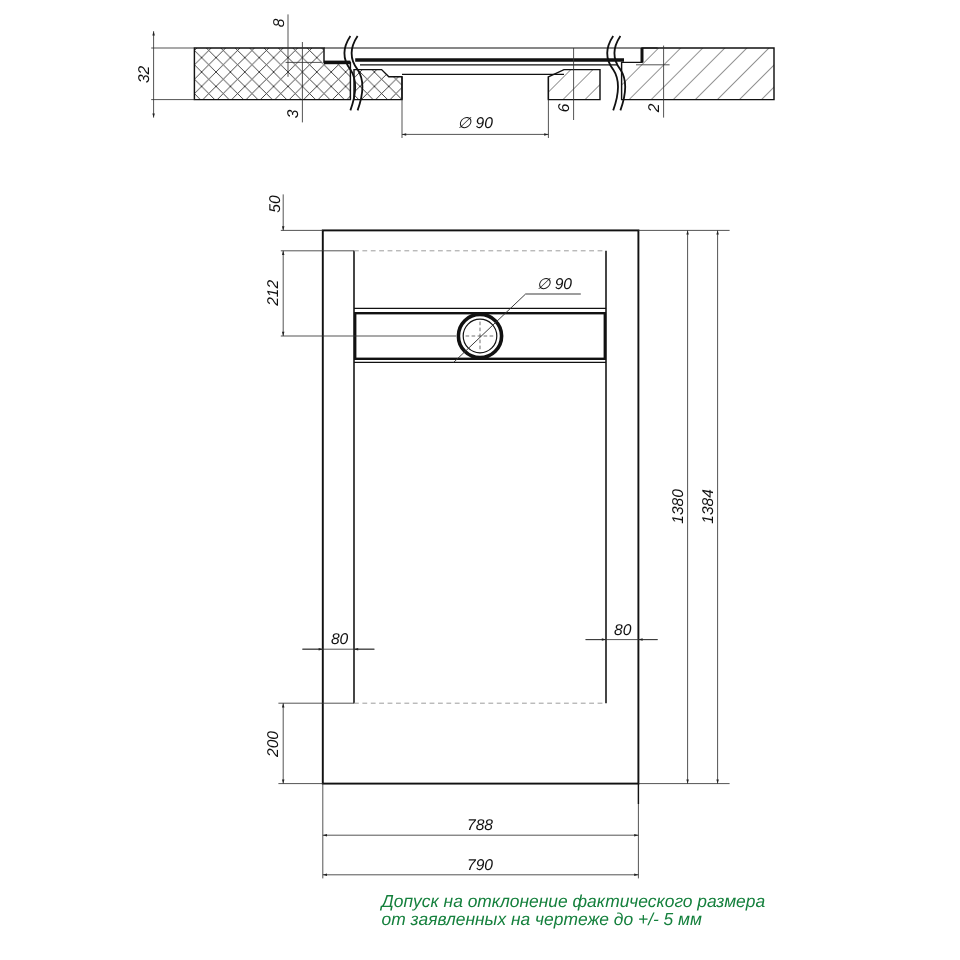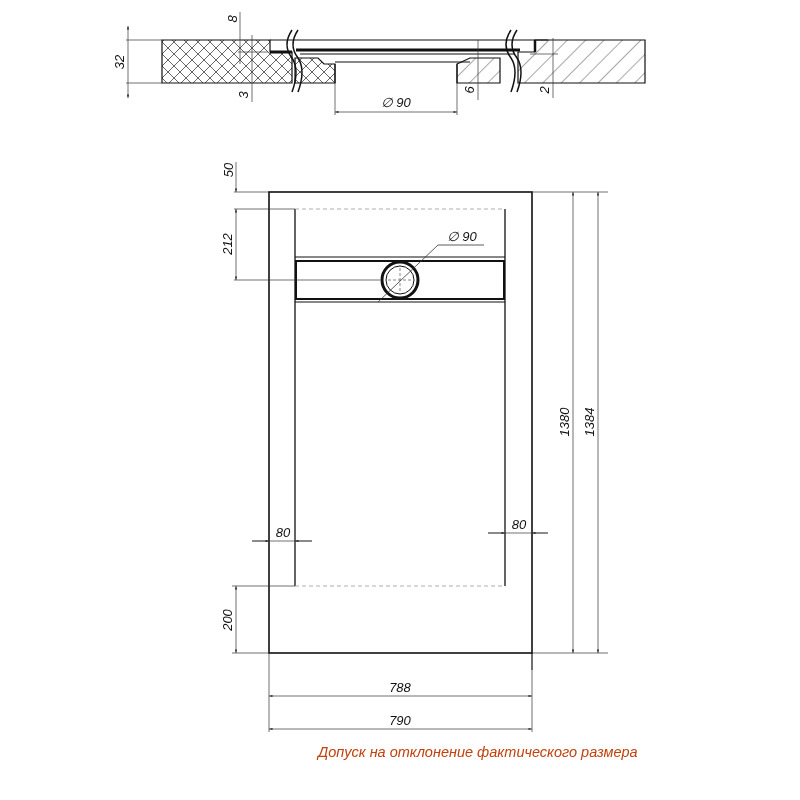--- a/index.html
+++ b/index.html
@@ -1,19 +1,19 @@
 <!DOCTYPE html>
 <html><head>
 <meta charset="utf-8">
 <style>
   html, body { margin:0; padding:0; background:#ffffff; }
   body { width:800px; height:800px; position:relative; overflow:hidden; font-family:"Liberation Sans", sans-serif; }
   svg { position:absolute; left:0; top:0; }
   .dim { font-family:"Liberation Sans", sans-serif; font-style:italic; font-size:13px; fill:#111; }
-  .note { position:absolute; left:318px; top:745px; font-style:italic; font-size:14.5px; line-height:15px; color:#c2410c; font-family:"Liberation Sans", sans-serif; }
+  .note { position:absolute; left:318px; top:745px; font-style:italic; font-size:14.5px; line-height:15px; color:#15803d; font-family:"Liberation Sans", sans-serif; }
   .note div { white-space:nowrap; }
 </style>
 </head>
 <body>
 
 <svg width="800" height="800" viewBox="0 0 800 800">
   <defs>
     <pattern id="crosshatch" patternUnits="userSpaceOnUse" width="12" height="12">
       <path d="M0,0 L12,12 M12,0 L0,12" stroke="#222" stroke-width="0.7" fill="none"></path>
     </pattern>
@@ -134,13 +134,14 @@
     <line x1="532" y1="670" x2="532" y2="732" stroke="#333" stroke-width="0.7"></line>
     <line x1="269" y1="696" x2="532" y2="696" stroke="#333" stroke-width="0.7" marker-start="url(#arr)" marker-end="url(#arr)"></line>
     <text class="dim" x="400" y="692" text-anchor="middle">788</text>
     <line x1="269" y1="729" x2="532" y2="729" stroke="#333" stroke-width="0.7" marker-start="url(#arr)" marker-end="url(#arr)"></line>
     <text class="dim" x="400" y="725" text-anchor="middle">790</text>
   </g>
 </svg>
 
 <div class="note">
   <div>Допуск на отклонение фактического размера</div>
+  <div>от заявленных на чертеже до +/- 5 мм</div>
 </div>
 
 </body></html>

